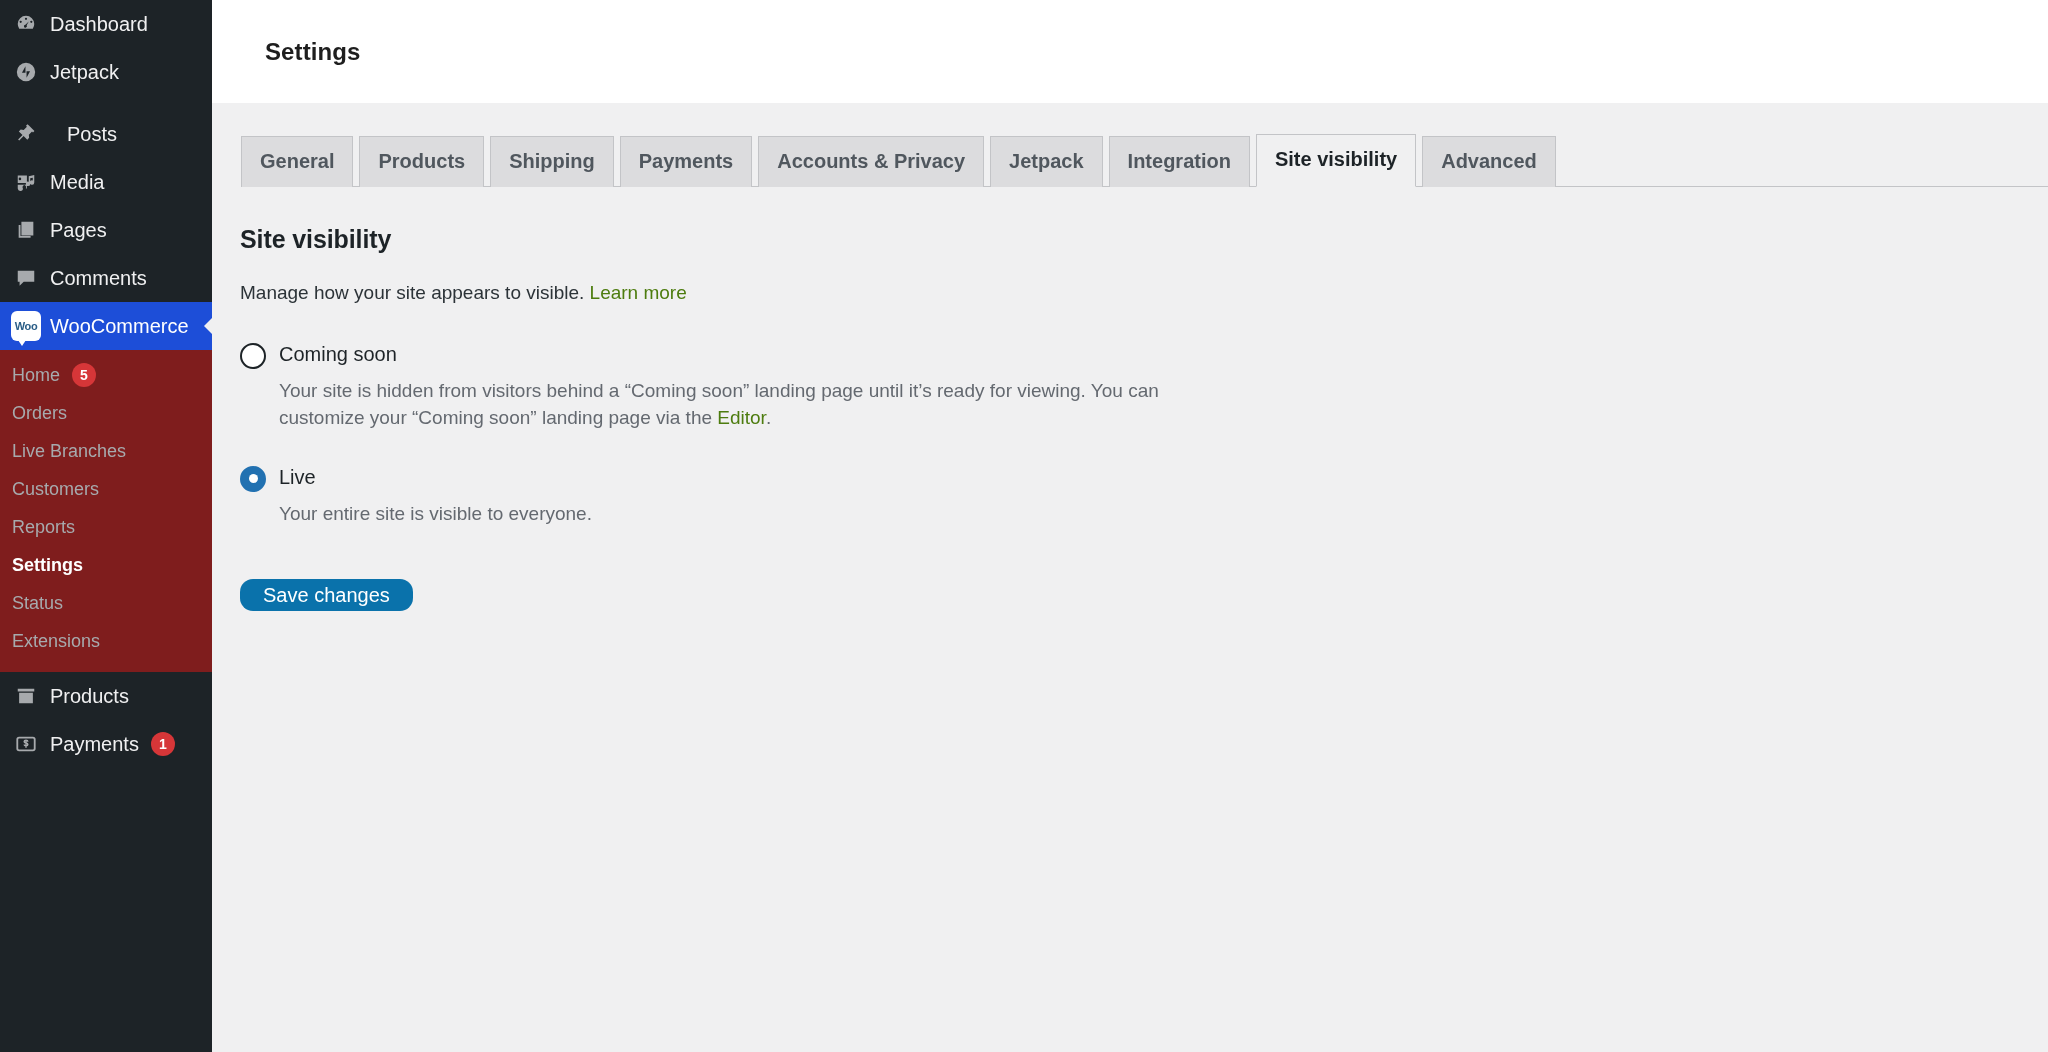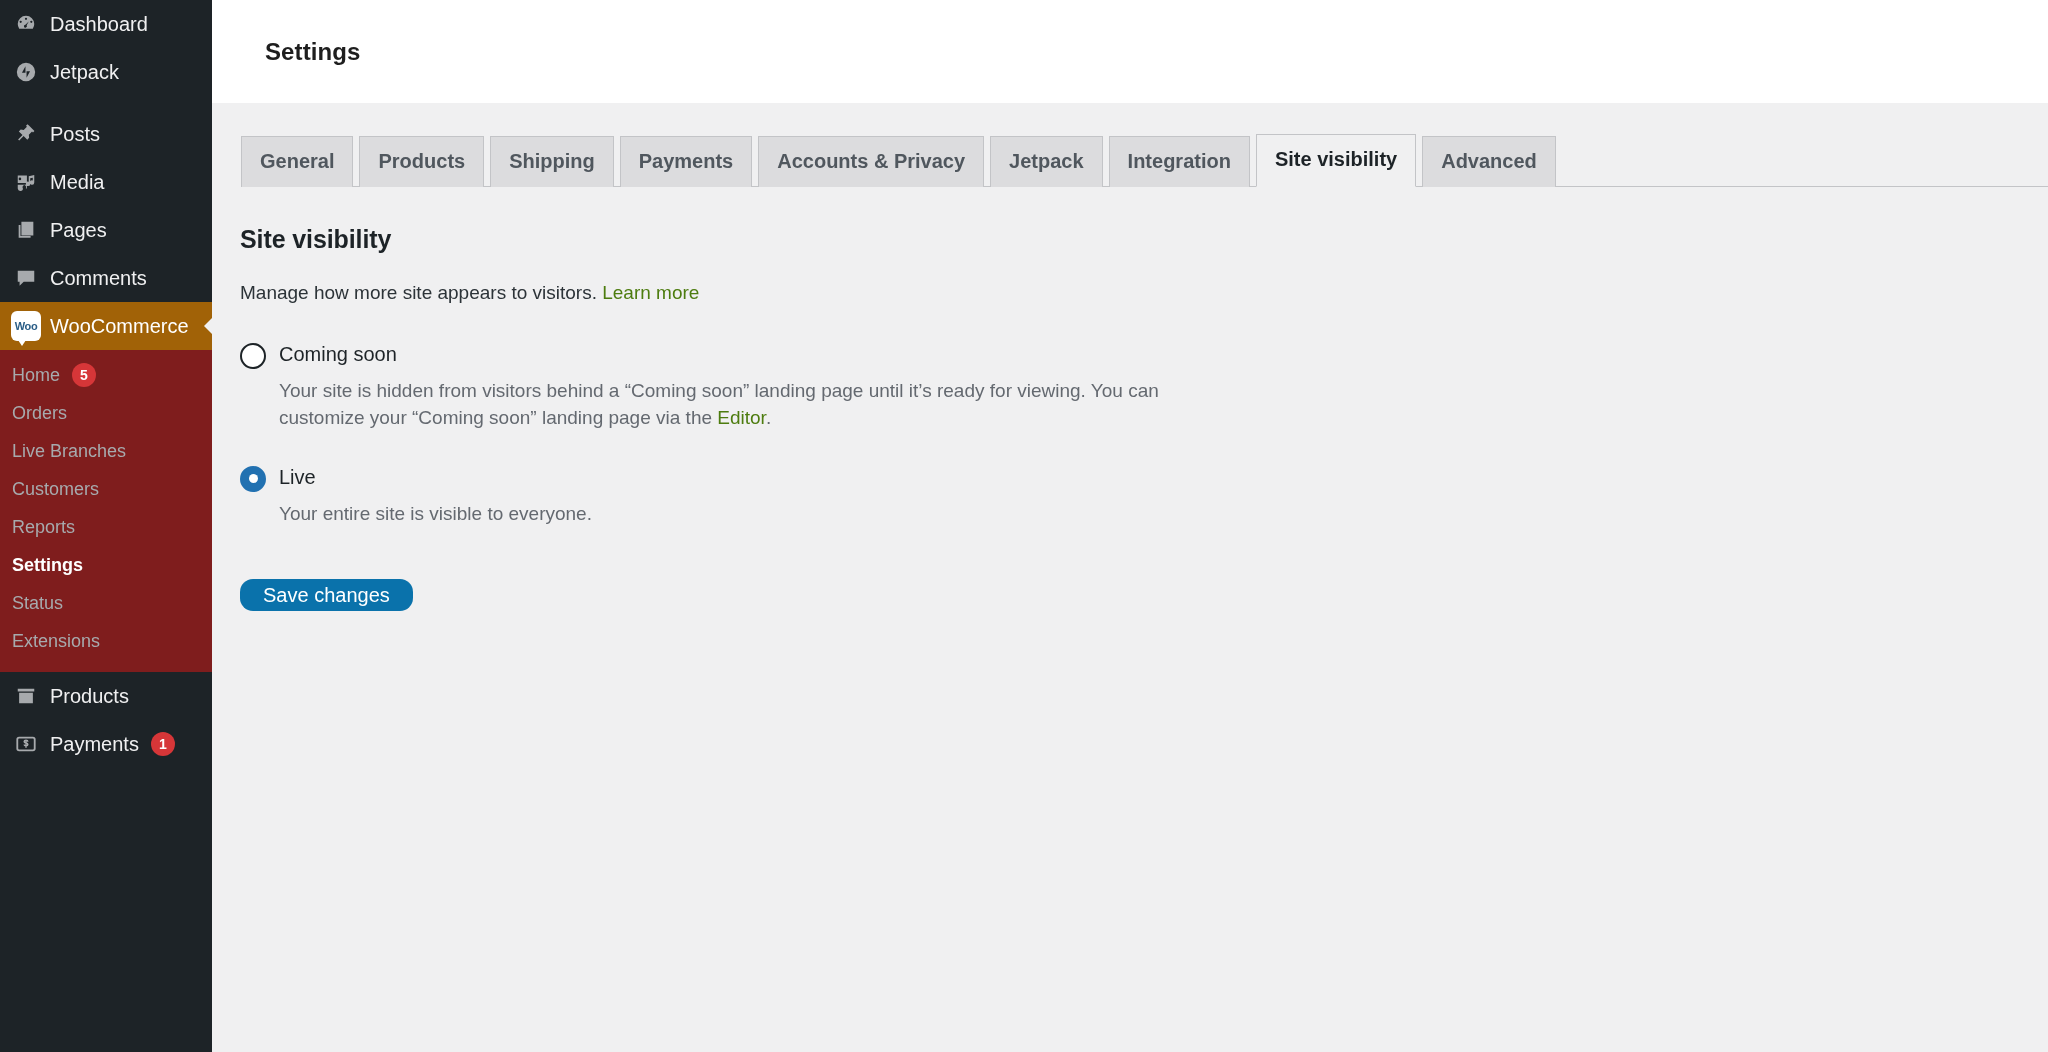--- a/index.html
+++ b/index.html
@@ -23,24 +23,24 @@
     height: 48px; padding-left: 6px;
     color: #f0f0f1; font-size: 20px; line-height: 1;
     cursor: pointer; position: relative;
   }
   .side-item .ico {
     width: 40px; min-width: 40px; display: flex;
     align-items: center; justify-content: center;
     color: #a7aaad;
   }
   .side-item .lbl { padding-left: 4px; }
-  .side-item.sep-top { margin-top: 14px; }
+  .side-item.sep-top { margin-top: 14px; gap: 17px; }
 
   .side-item.current {
-    background: #a16207; color: #fff;
+    background: #1d4ed8; color: #fff;
   }
   .side-item.current .ico { color: #fff; }
   .side-item.current::after {
     content: ""; position: absolute; right: -1px; top: 50%;
     transform: translateY(-50%);
     border-style: solid; border-width: 9px 9px 9px 0;
     border-color: transparent #f0f0f1 transparent transparent;
   }
   .woo-badge {
     width: 30px; height: 30px; border-radius: 6px;
@@ -289,21 +289,21 @@
         <div class="tab">Integration</div>
         <div class="tab active">Site visibility</div>
         <div class="tab">Advanced</div>
       </div>
     </div>
 
     <div class="section">
       <h2>Site visibility</h2>
 
       <p class="desc">
-        <span>Manage how more site appears to visitors. </span><a class="link" href="#">Learn more</a>
+        <span>Manage how your site appears to visible. </span><a class="link" href="#">Learn more</a>
       </p>
 
       <div class="radio-row">
         <span class="radio"></span>
         <span class="radio-label">Coming soon</span>
       </div>
       <p class="radio-help">
         <span>Your site is hidden from visitors behind a “Coming soon” landing page until it’s ready for viewing. You can customize your “Coming soon” landing page via the </span><a class="link" href="#">Editor</a><span>.</span>
       </p>
 

